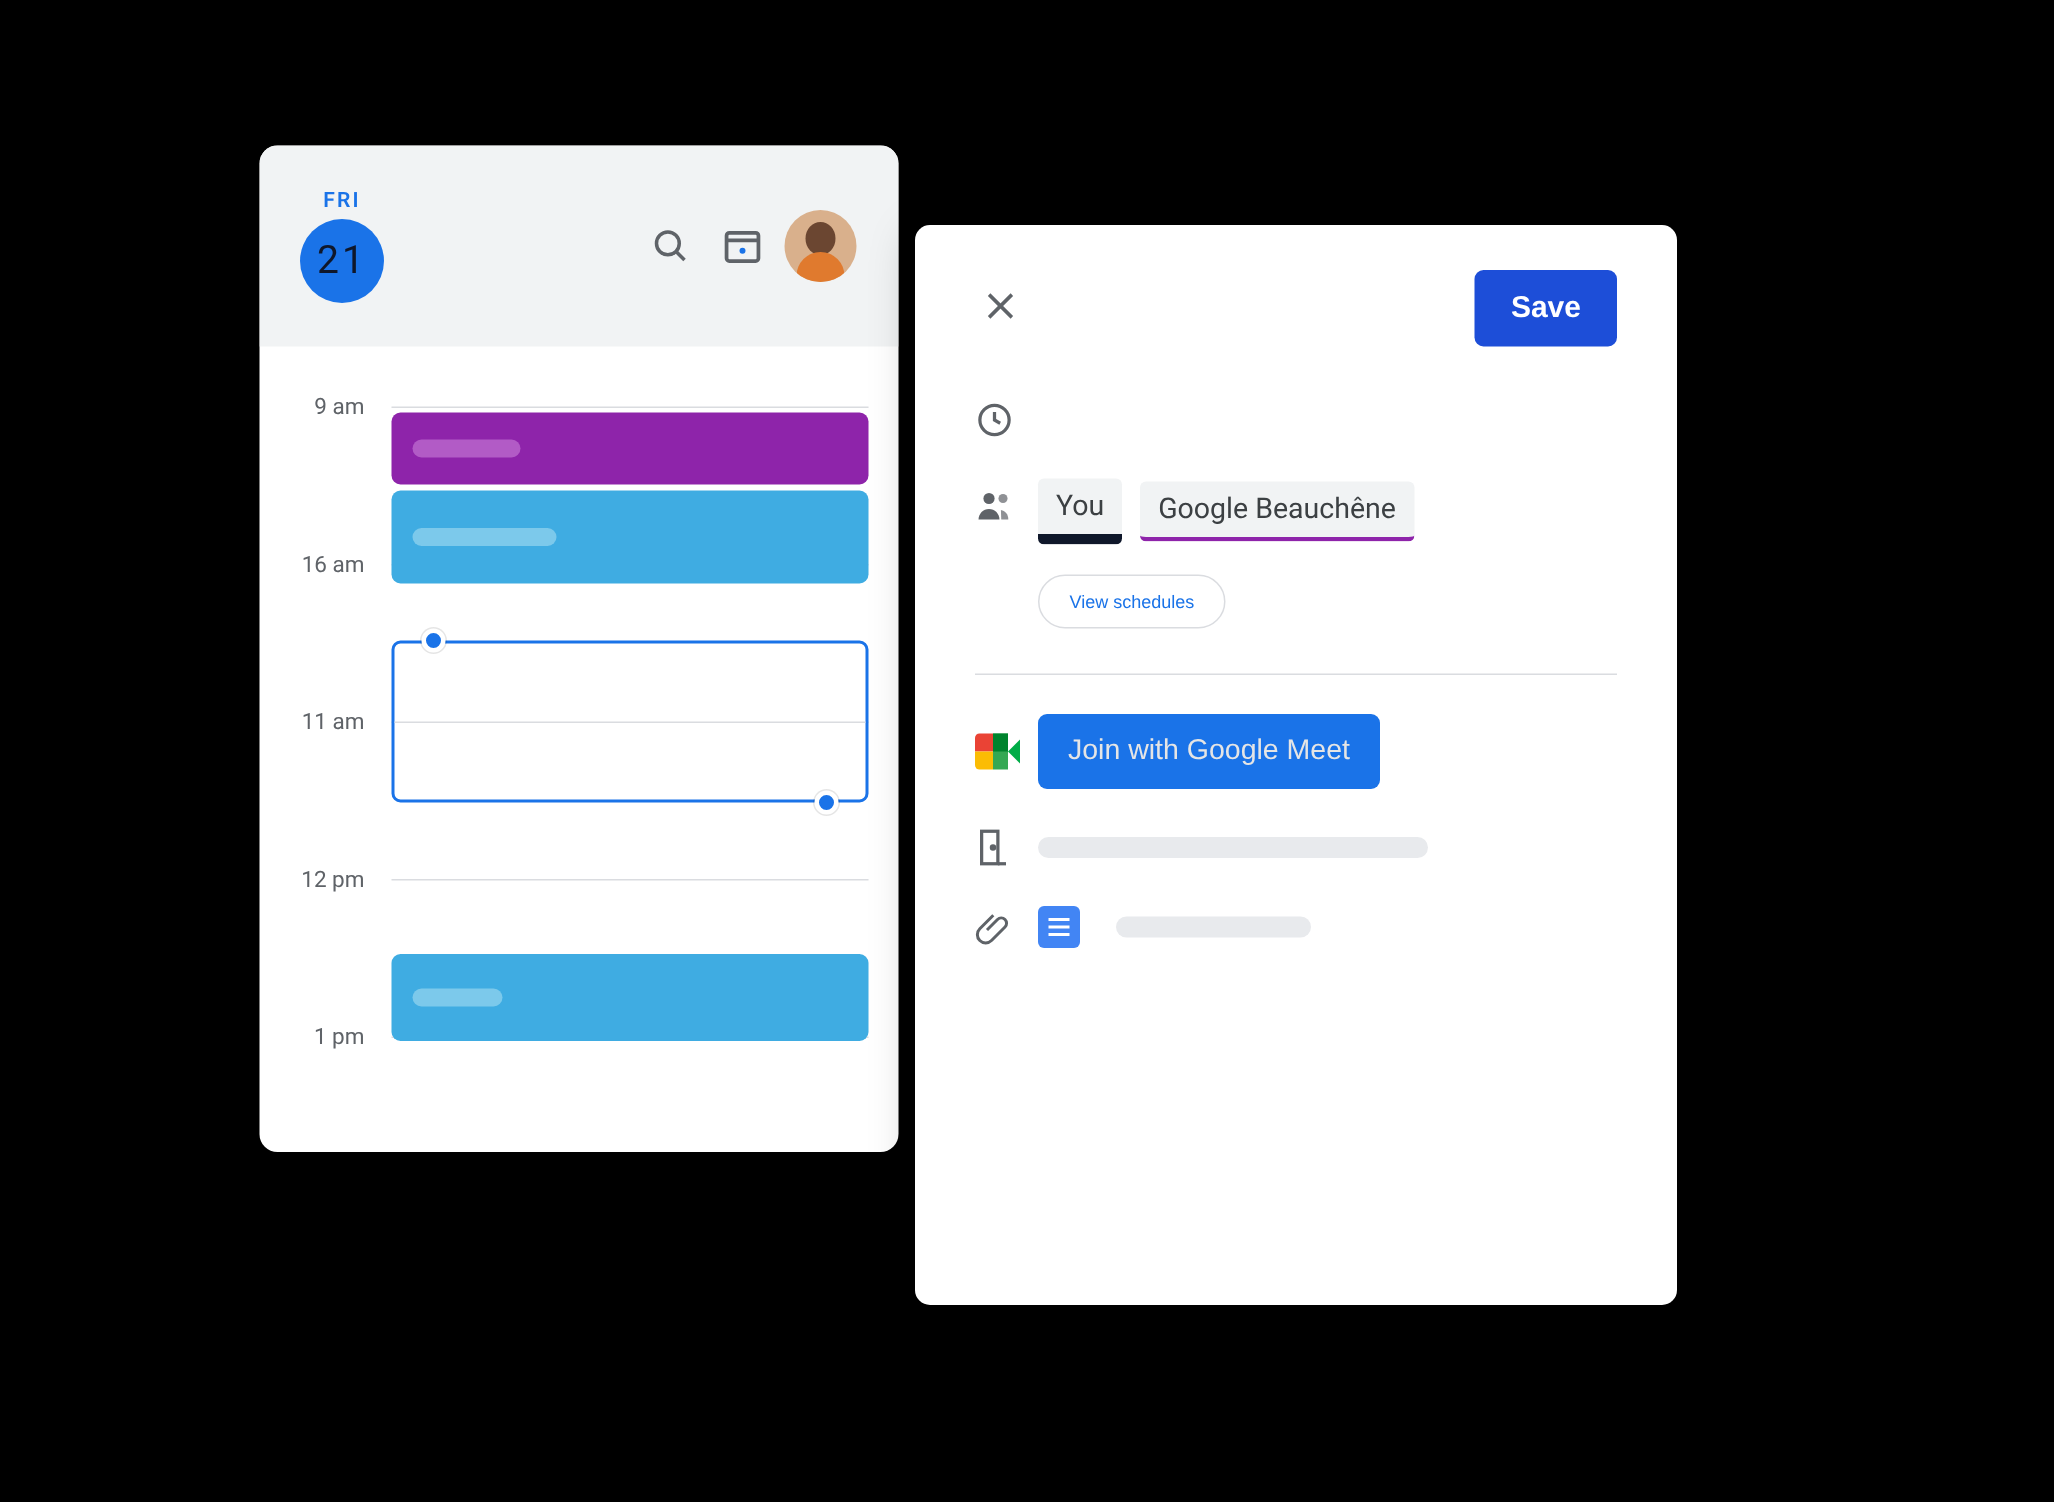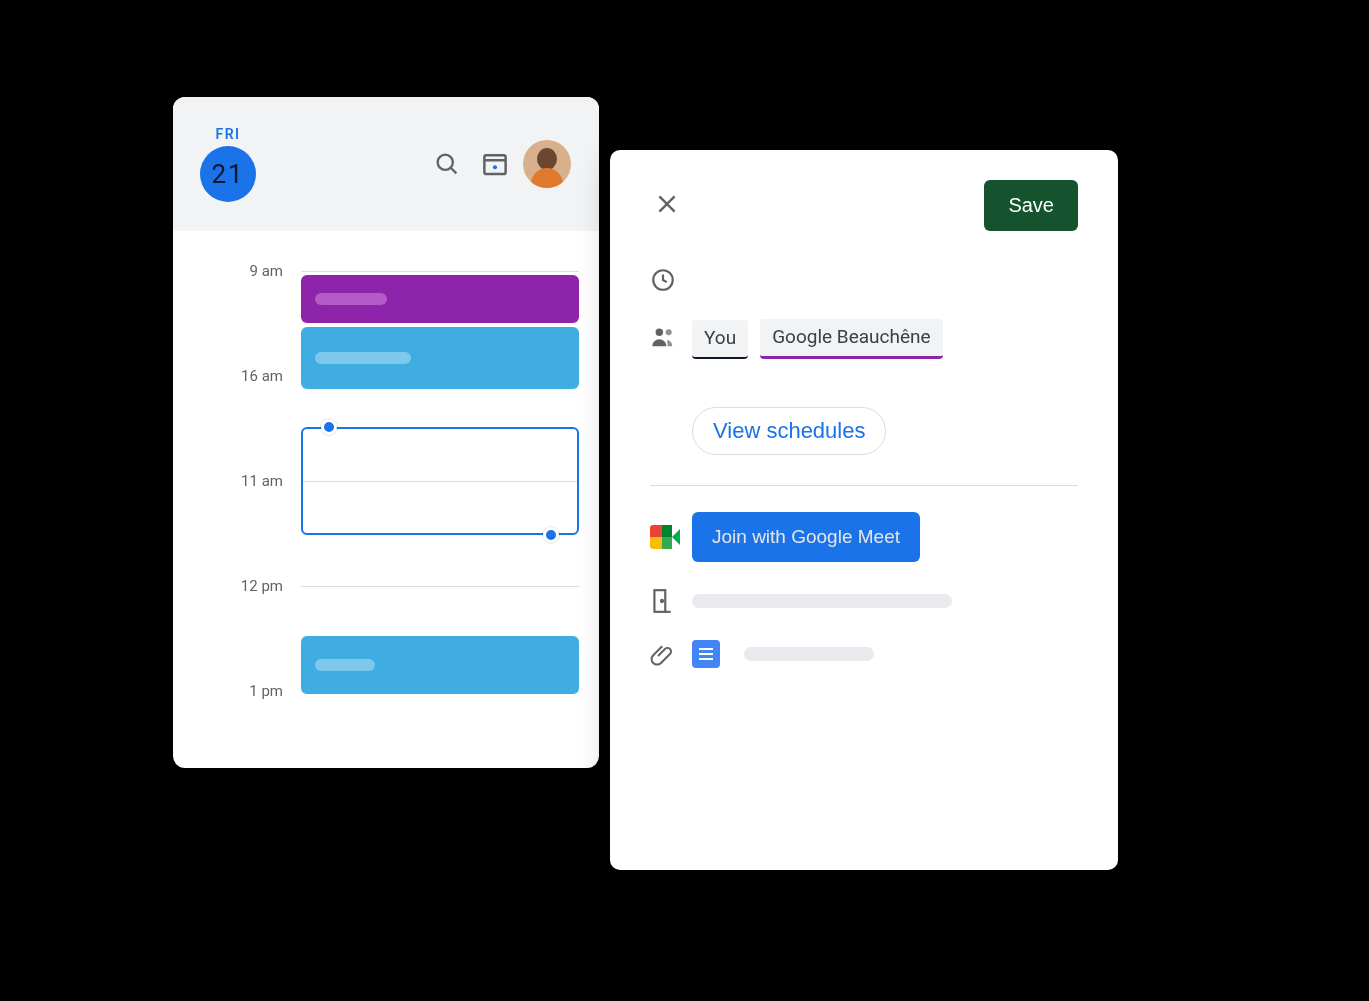--- a/index.html
+++ b/index.html
@@ -39,21 +39,21 @@
     background: #d9b08c;
     position: relative; overflow:hidden;
   }
   .avatar::before {
     content:""; position:absolute; left:14px; top:8px; width:20px; height:22px; border-radius:50%; background:#6b4631;
   }
   .avatar::after {
     content:""; position:absolute; left:8px; top:28px; width:32px; height:24px; border-radius:16px 16px 0 0; background:#e07a2e;
   }
 
-  .time-grid { position: relative; padding: 40px 20px 20px 35px; height: calc(671px - 134px); margin-left: 40px; }
+  .time-grid { position: relative; padding: 40px 20px 20px 35px; height: calc(671px - 134px); }
   .hour-row { position: absolute; left: 0; right: 20px; height: 1px; }
   .hour-label {
     position: absolute; left: 0; width: 70px; text-align: right;
     transform: translateY(-50%);
     color: #5f6368; font-size: 15px;
   }
   .hour-line {
     position: absolute; left: 88px; right: 0; height: 1px; background: #dadce0;
   }
   .evt {
@@ -86,39 +86,39 @@
     left: 610px; top: 150px;
     width: 508px; height: 720px;
     background:#fff; border-radius: 10px;
     box-shadow: 0 6px 30px rgba(0,0,0,0.25), 6px 6px 12px rgba(0,0,0,0.2);
     padding: 30px 40px 30px 40px;
   }
   .evt-hdr { display:flex; align-items:center; margin-bottom: 36px; }
   .close-btn { background:none; border:none; cursor:pointer; color:#5f6368; padding:4px; }
   .evt-hdr .spacer { flex:1; }
   .save-btn {
-    background:#14532d; color:#fff; border:none; border-radius:6px;
-    font-size:20px; font-weight:400; padding: 14px 24px; cursor:pointer;
+    background:#1d4ed8; color:#fff; border:none; border-radius:6px;
+    font-size:20px; font-weight:700; padding: 14px 24px; cursor:pointer;
   }
   .evt-title { font-size: 30px; color:#202124; font-weight:400; padding-bottom: 18px; border-bottom:1px solid #dadce0; }
 
   .field-row { display:flex; align-items:center; margin-top: 26px; }
   .field-row.top { align-items:flex-start; }
   .field-icon { width: 42px; color:#5f6368; display:flex; justify-content:flex-start; flex-shrink:0; }
   .field-body { flex:1; color:#3c4043; font-size:20px; display:flex; flex-wrap:wrap; align-items:center; gap:10px 12px; }
 
   .chip {
     display:inline-block; background:#f1f3f4; border-radius:4px;
     padding: 6px 12px 8px; font-size:19px; color:#3c4043;
   }
-  .chip.you { border-bottom: 2px solid #0f172a; }
+  .chip.you { border-bottom: 7px solid #0f172a; }
   .chip.guest { border-bottom: 3px solid #8e24aa; }
   .view-sched {
     display:inline-block; border:1px solid #dadce0; background:#fff;
-    color:#1a73e8; border-radius: 999px; padding: 10px 20px; font-size:22px; cursor:pointer;margin-top:28px;
+    color:#1a73e8; border-radius: 999px; padding: 10px 20px; font-size:12px; cursor:pointer;
   }
 
   .divider { height:1px; background:#dadce0; margin-top: 30px; }
 
   .meet-btn {
     background:#1a73e8; color:#e5e5e5; border:none; border-radius:6px;
     font-size:19px; font-weight:500; padding:14px 20px; cursor:pointer;
   }
   .meet-logo {
     position:relative; width:28px; height:24px;

